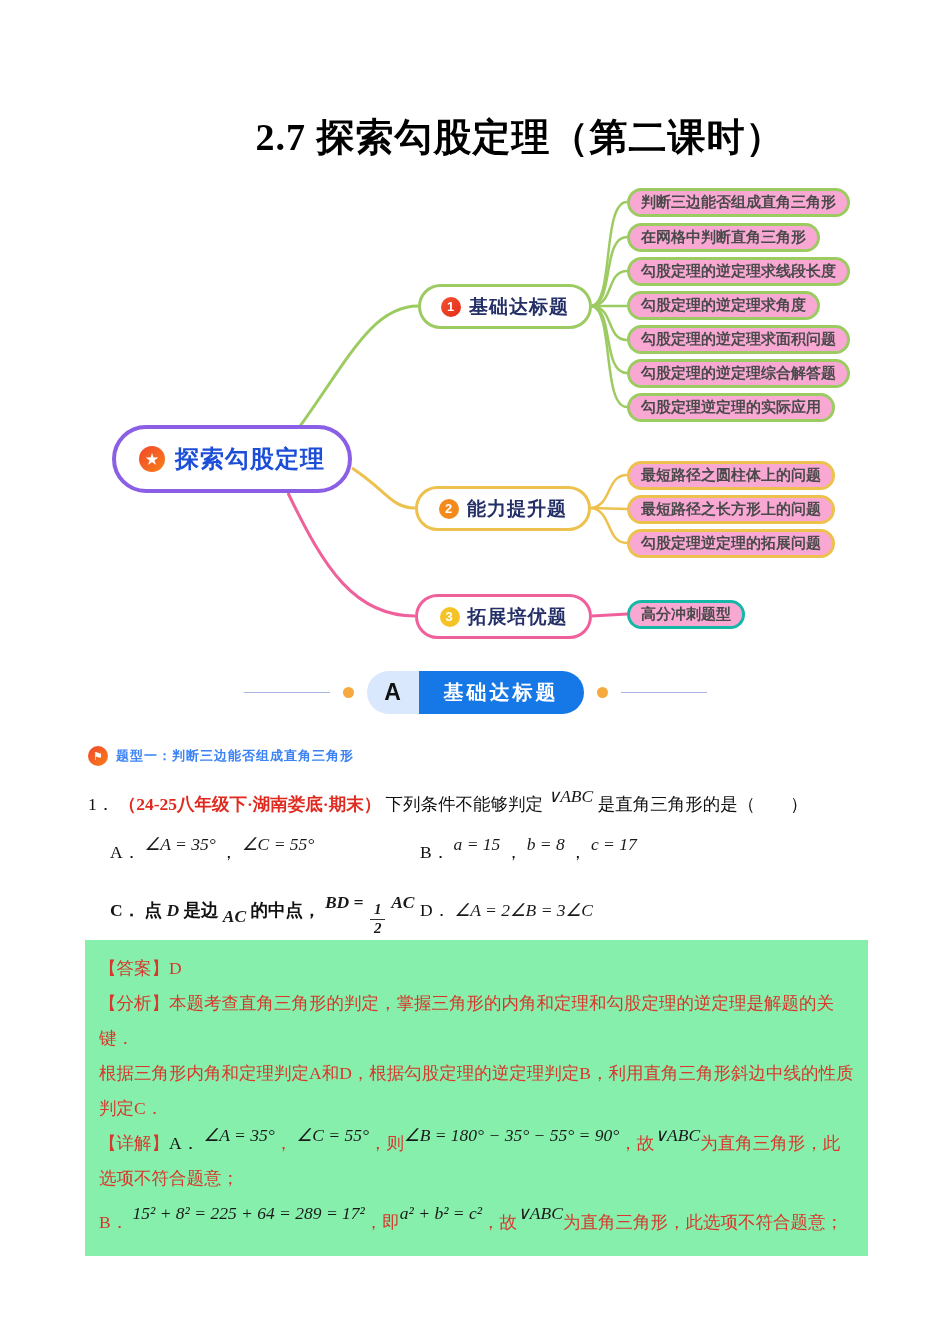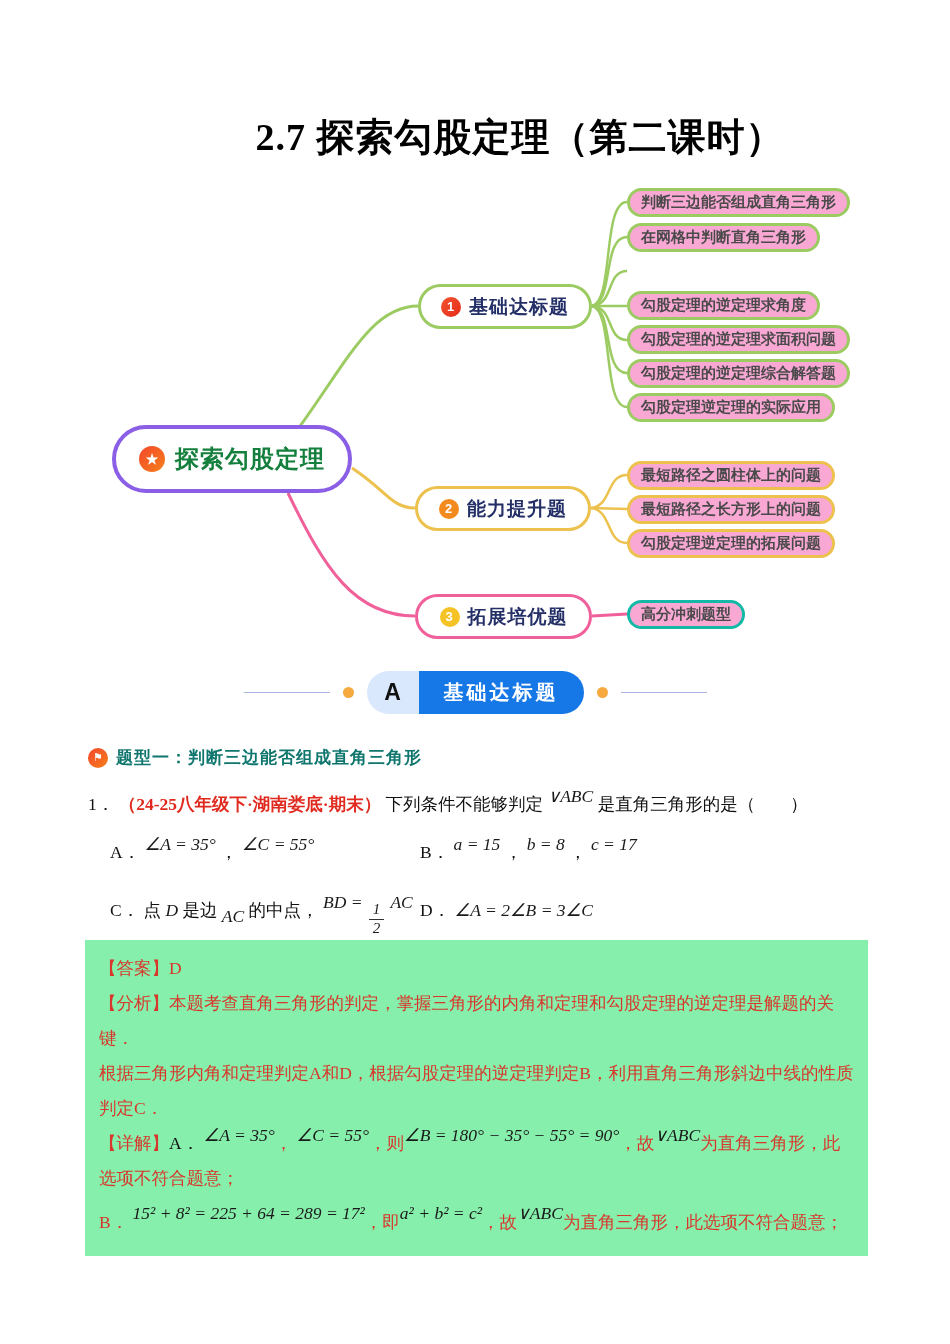--- a/index.html
+++ b/index.html
@@ -19,21 +19,21 @@
   .p-green { stroke:#9CCB62; stroke-width:3; }
   .p-green-f { stroke:#9CCB62; stroke-width:2.5; }
   .p-yellow { stroke:#EDC14D; stroke-width:3; }
   .p-yellow-f { stroke:#EDC14D; stroke-width:2.5; }
   .p-pink { stroke:#F0609B; stroke-width:3; }
 
   .mm-node { position:absolute; background:#fff; display:flex; align-items:center;
              justify-content:center; font-family:"Liberation Sans", sans-serif; }
   .mm-root { left:112px; top:245px; width:240px; height:68px; border:4px solid #8A5FE6;
              border-radius:36px; gap:10px; }
-  .mm-root-label { font-size:24px; font-weight:bold; color:#15803d; letter-spacing:1px; }
+  .mm-root-label { font-size:24px; font-weight:bold; color:#1d4ed8; letter-spacing:1px; }
   .badge { display:inline-flex; align-items:center; justify-content:center; border-radius:50%;
            color:#fff; font-weight:bold; flex:0 0 auto; }
   .badge-star { width:26px; height:26px; font-size:14px;
                 background:linear-gradient(135deg,#F3472B,#F67F1B); }
   .badge-num { width:20px; height:20px; font-size:13px; }
   .bg-red { background:linear-gradient(135deg,#F25330,#E52C18); }
   .bg-orange { background:#F28A1E; }
   .bg-gold { background:#F5C325; }
 
   .mm-branch { height:45px; border-radius:23px; gap:8px; font-size:19px; font-weight:bold;
@@ -60,34 +60,34 @@
   .bletter { width:52px; background:#D9E8FC; color:#111; font-size:23px; font-weight:bold;
              display:flex; align-items:center; justify-content:center; }
   .blabel { background:#1677E6; color:#fff; font-size:20px; font-weight:bold;
             padding:0 25px; display:flex; align-items:center; letter-spacing:3px; }
 
   
   .topic { position:absolute; top:746px; left:88px; display:flex; align-items:center; gap:8px; }
   .flag { width:20px; height:20px; border-radius:50%; background:linear-gradient(135deg,#F3472B,#F67F1B);
           color:#fff; font-size:11px; display:inline-flex; align-items:center; justify-content:center; }
   .topic-label { font-family:"Liberation Sans", sans-serif; font-weight:bold;
-                 color:#0f766e; font-size:17px; letter-spacing:1px; }
+                 color:#3b82f6; font-size:13px; letter-spacing:1px; }
 
   
   .question { position:absolute; top:792px; left:88px; width:792px; height:148px;
               font-size:17.5px; color:#111; }
   .qsource { color:#E02A1F; font-weight:bold; }
   .m { font-family:"Liberation Serif", serif; font-style:italic; color:#1a1a1a; white-space:nowrap; }
   .up { position:relative; top:-8px; display:inline-block; }
   .up2 { position:relative; top:-9px; display:inline-block; }
   .low { position:relative; top:6px; display:inline-block; }
   .opt { position:absolute; white-space:nowrap; }
   .optA { top:48px; left:22px; }
   .optB { top:48px; left:332px; }
-  .optC { top:106px; left:22px; }
+  .optC { top:106px; left:22px;font-weight:bold; }
   .optD { top:106px; left:332px; }
   .frac { display:inline-flex; flex-direction:column; align-items:center; vertical-align:-6px;
           line-height:1.05; font-size:15px; margin:0 2px; }
   .fnum { border-bottom:1px solid #333; padding:0 4px 1px; }
   .fden { padding-top:1px; }
 
   
   .solution { position:absolute; top:940px; left:85px; width:783px; min-height:272px;
               background:#86efac; color:#D8372B; font-size:17.5px; line-height:35px;
               padding:11px 14px 16px; }
@@ -133,20 +133,21 @@
       <span class="badge badge-num bg-orange">2</span>
       <span>能力提升题</span>
     </div>
     <div class="mm-node mm-branch mm-b3">
       <span class="badge badge-num bg-gold">3</span>
       <span>拓展培优题</span>
     </div>
 
     <span class="mm-leaf leaf-green" style="top:8px">判断三边能否组成直角三角形</span>
     <span class="mm-leaf leaf-green" style="top:43px">在网格中判断直角三角形</span>
+    <span class="mm-leaf leaf-green" style="top:77px">勾股定理的逆定理求线段长度</span>
     <span class="mm-leaf leaf-green" style="top:111px">勾股定理的逆定理求角度</span>
     <span class="mm-leaf leaf-green" style="top:145px">勾股定理的逆定理求面积问题</span>
     <span class="mm-leaf leaf-green" style="top:179px">勾股定理的逆定理综合解答题</span>
     <span class="mm-leaf leaf-green" style="top:213px">勾股定理逆定理的实际应用</span>
     <span class="mm-leaf leaf-yellow" style="top:281px">最短路径之圆柱体上的问题</span>
     <span class="mm-leaf leaf-yellow" style="top:315px">最短路径之长方形上的问题</span>
     <span class="mm-leaf leaf-yellow" style="top:349px">勾股定理逆定理的拓展问题</span>
     <span class="mm-leaf leaf-pink" style="top:420px">高分冲刺题型</span>
   </div>
 

